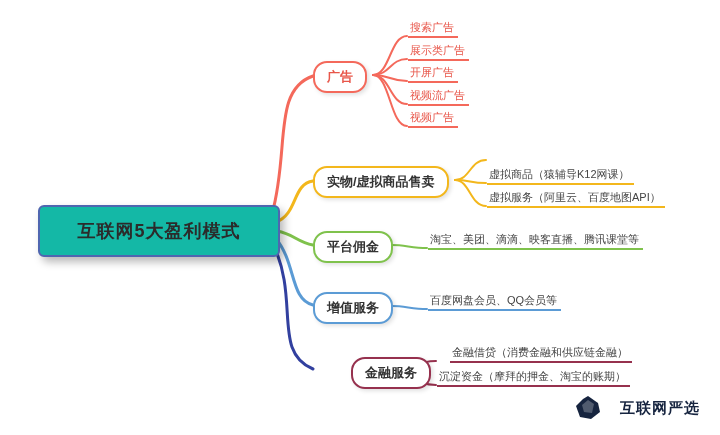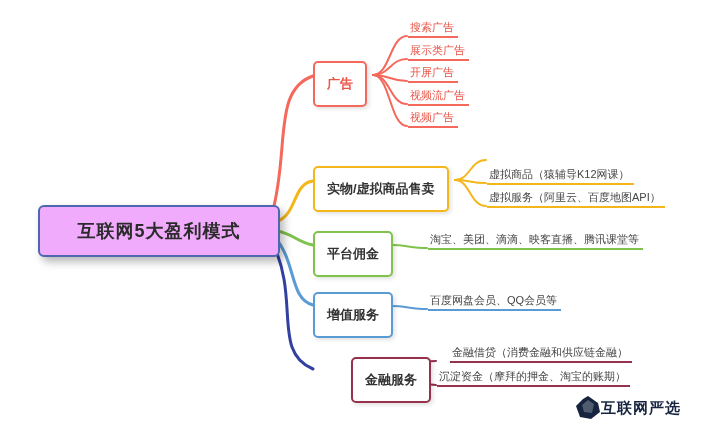--- a/index.html
+++ b/index.html
@@ -4,35 +4,35 @@
 <style>
   html,body{margin:0;padding:0;background:#fff;}
   .canvas{
     position:relative;width:720px;height:435px;background:#ffffff;
     font-family:"Liberation Sans","DejaVu Sans",sans-serif;overflow:hidden;
   }
   .edges{position:absolute;left:0;top:0;width:720px;height:435px;}
   .root-node{
     position:absolute;left:38px;top:205px;width:238px;height:48px;
     display:flex;align-items:center;justify-content:center;
-    background:#f0abfc;border:2px solid #4f66b0;border-radius:6px;
+    background:#14b8a6;border:2px solid #4f66b0;border-radius:6px;
     box-shadow:4px 5px 8px rgba(0,0,0,.28);
     font-size:18px;font-weight:bold;color:#2b2b2b;letter-spacing:1px;
   }
   .branch{
-    position:absolute;background:#fff;border:2px solid #999;border-radius:5px;
-    padding:12px 12px;font-size:13px;font-weight:bold;white-space:nowrap;
+    position:absolute;background:#fff;border:2px solid #999;border-radius:14px;
+    padding:5px 12px;font-size:13px;font-weight:bold;white-space:nowrap;
     box-shadow:2px 2px 4px rgba(0,0,0,.12);color:#333;
   }
   .leaf{
     position:absolute;font-size:11px;line-height:14px;color:#444;
     padding:0 4px 2px 2px;border-bottom:2px solid #999;white-space:nowrap;
   }
   .watermark{
-    position:absolute;left:576px;top:396px;display:flex;align-items:center;gap:1px;
+    position:absolute;left:576px;top:396px;display:flex;align-items:center;gap:20px;
   }
   .watermark-text{font-size:15px;font-weight:bold;color:#16243f;letter-spacing:1px;}
 </style>
 </head>
 <body>
 
 <div class="canvas">
 
   <svg class="edges" width="720" height="435" viewBox="0 0 720 435" fill="none">
 

